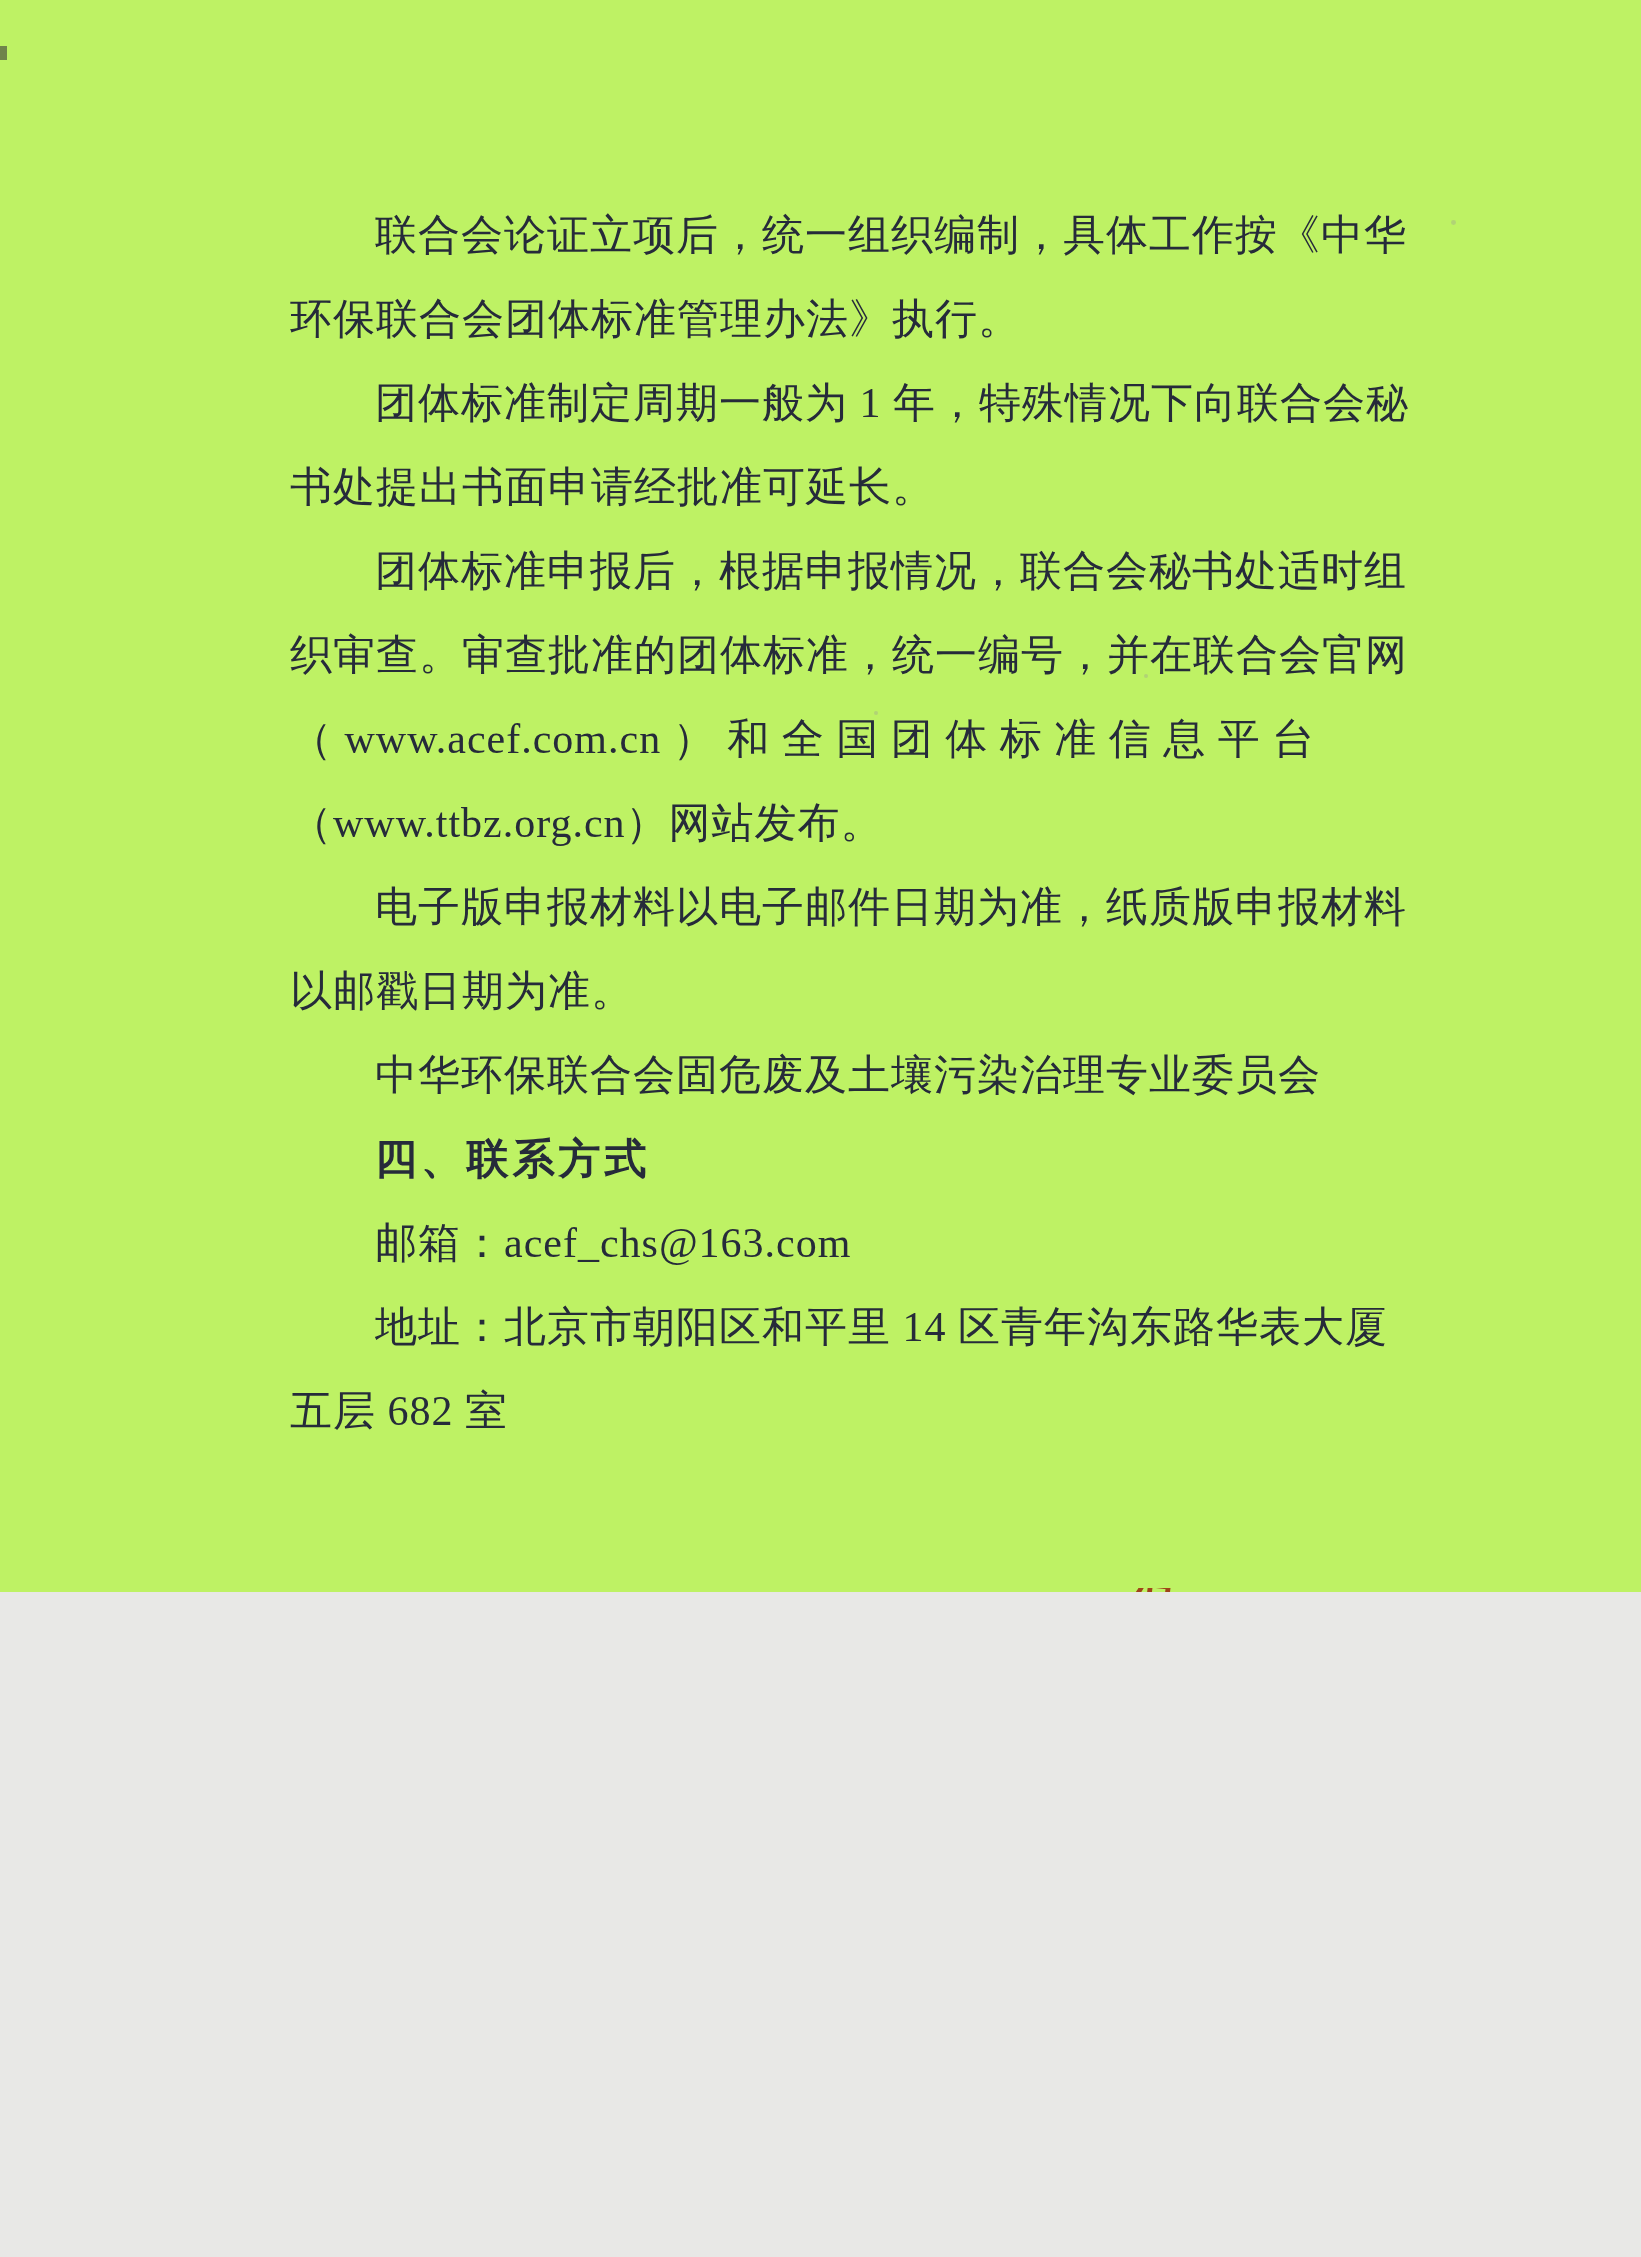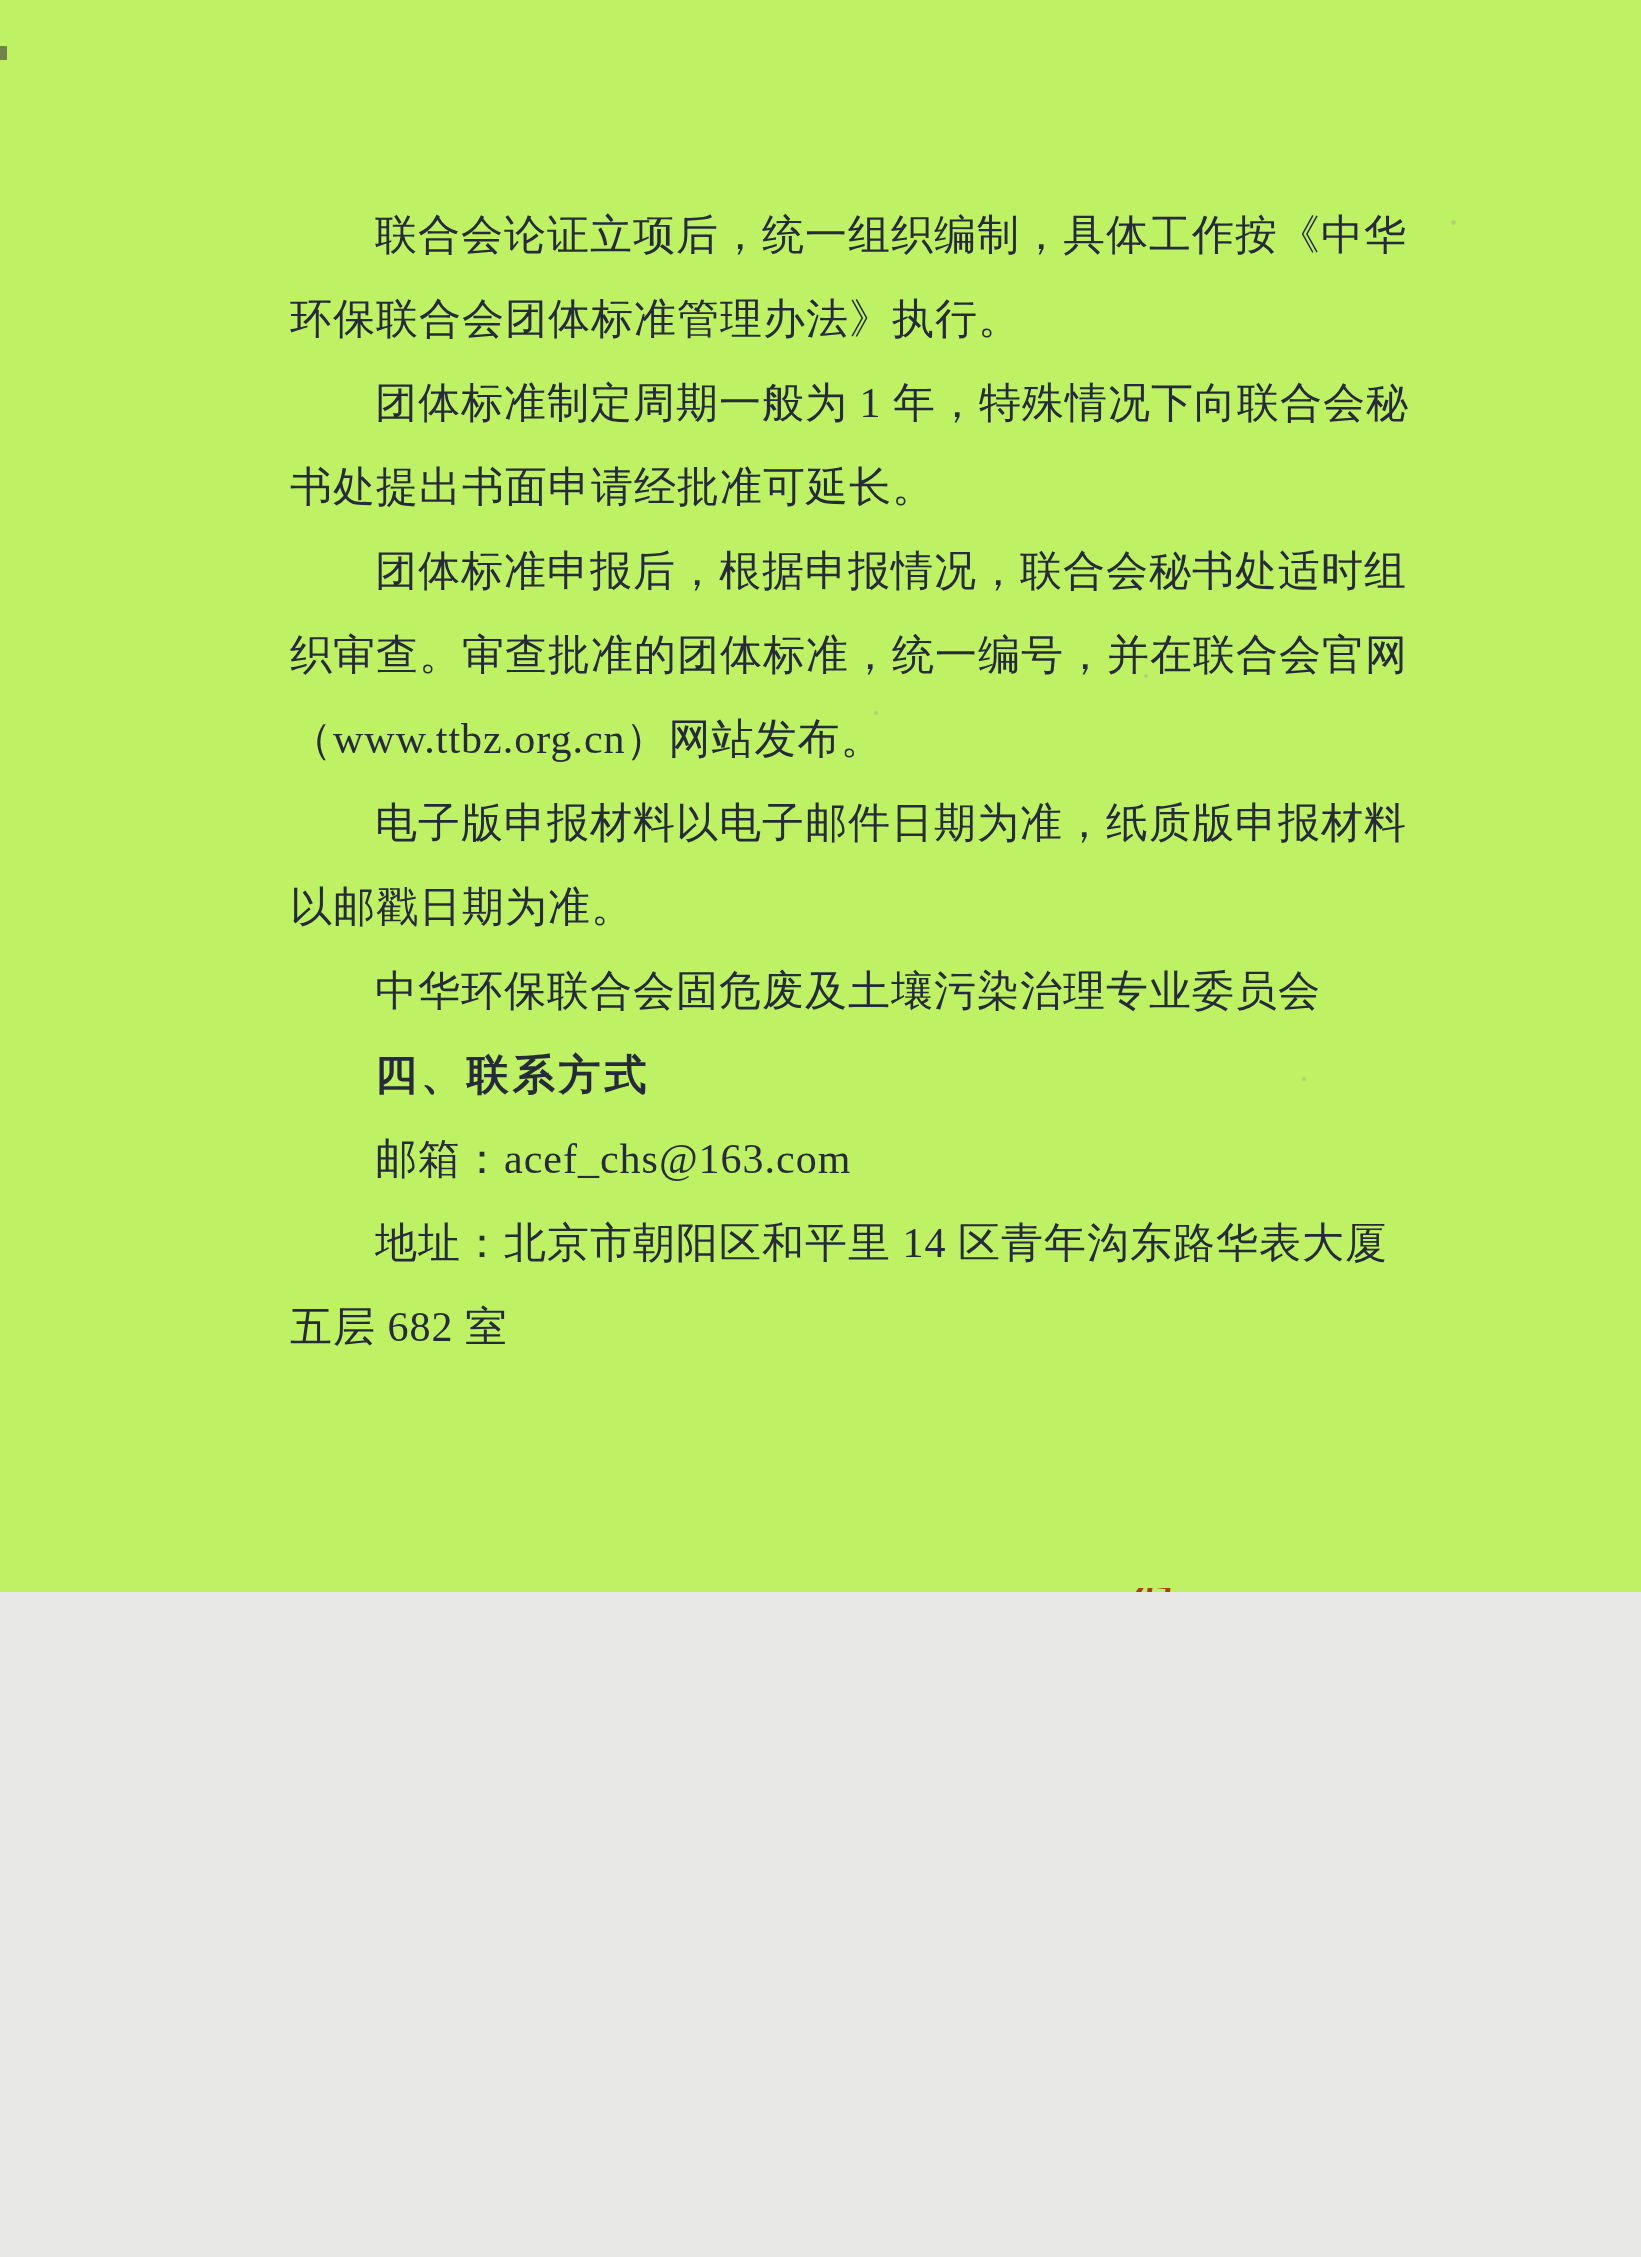--- a/index.html
+++ b/index.html
@@ -115,20 +115,21 @@
   <div class="speck" style="left:874px;top:711px;width:3.9px;height:3.9px;"></div>
   <div class="speck" style="left:1302px;top:1077px;width:3.9px;height:3.9px;"></div>
 
   <div class="body-text" id="body-lines">
       <div class="body-line indent">联合会论证立项后，统一组织编制，具体工作按《中华</div>
       <div class="body-line">环保联合会团体标准管理办法》执行。</div>
       <div class="body-line indent">团体标准制定周期一般为 1 年，特殊情况下向联合会秘</div>
       <div class="body-line">书处提出书面申请经批准可延长。</div>
       <div class="body-line indent">团体标准申报后，根据申报情况，联合会秘书处适时组</div>
       <div class="body-line">织审查。审查批准的团体标准，统一编号，并在联合会官网</div>
+      <div class="body-line">（ www.acef.com.cn ） 和 全 国 团 体 标 准 信 息 平 台</div>
       <div class="body-line">（www.ttbz.org.cn）网站发布。</div>
       <div class="body-line indent">电子版申报材料以电子邮件日期为准，纸质版申报材料</div>
       <div class="body-line">以邮戳日期为准。</div>
       <div class="body-line indent">中华环保联合会固危废及土壤污染治理专业委员会</div>
       <div class="body-line indent bold">四、联系方式</div>
       <div class="body-line indent">邮箱：acef_chs@163.com</div>
       <div class="body-line indent">地址：北京市朝阳区和平里 14 区青年沟东路华表大厦</div>
       <div class="body-line">五层 682 室</div>
     </div>
 

